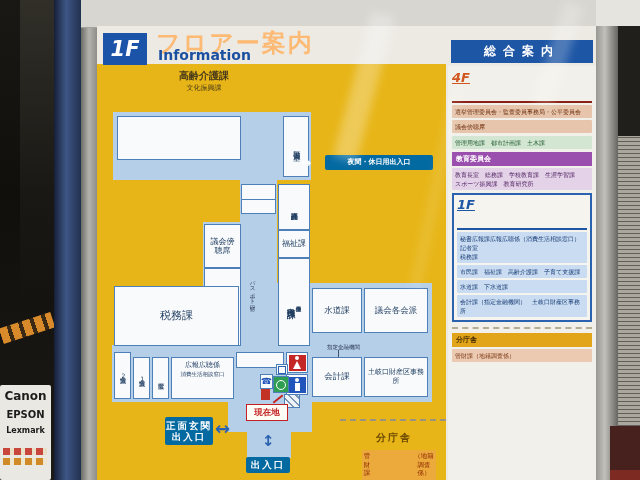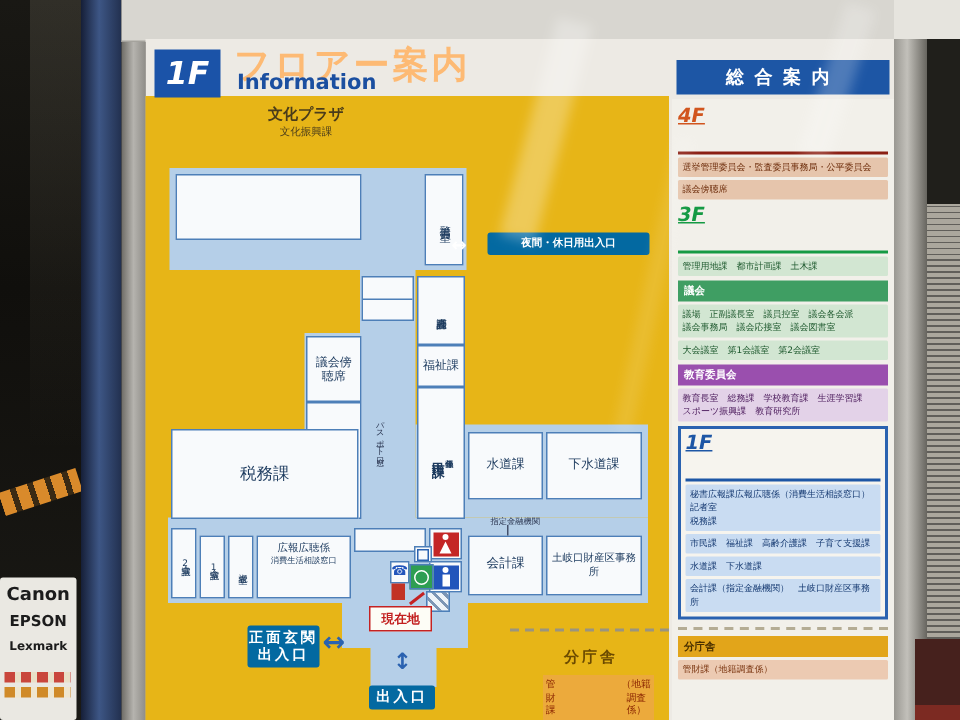--- a/index.html
+++ b/index.html
@@ -109,21 +109,21 @@
 <div class="abs" id="r-dark"></div>
 <div class="abs" id="r-poster"></div>
 <div class="abs" id="r-poster2"></div>
 
 <div class="abs" id="sign"></div>
 <div class="abs" id="yellow"></div>
 
 <div class="abs" id="badge-1f">1F</div>
 <div class="abs" id="title-jp">フロアー案内</div>
 <div class="abs" id="title-en">Information</div>
-<div class="abs" id="plaza-name">文化プラザ</div>
+<div class="abs" id="plaza-name">高齢介護課</div>
 <div class="abs" id="plaza-dept">文化振興課</div>
 
 <div class="abs mapbase" style="left:113px;top:112px;width:198px;height:68px;"></div>
 <div class="abs mapbase" style="left:240px;top:180px;width:37px;height:252px;"></div>
 <div class="abs mapbase" style="left:203px;top:222px;width:37px;height:123px;"></div>
 <div class="abs mapbase" style="left:277px;top:283px;width:155px;height:62px;"></div>
 <div class="abs mapbase" style="left:112px;top:345px;width:320px;height:57px;"></div>
 <div class="abs mapbase" style="left:228px;top:402px;width:84px;height:30px;"></div>
 <div class="abs mapbase" style="left:247px;top:432px;width:44px;height:26px;"></div>
 
@@ -142,21 +142,21 @@
   <span class="vtext" style="font-size:8.5px;font-weight:bold;">市民課</span>
   <span class="vtext" style="font-size:6px;letter-spacing:0;">住民係</span>
 </div>
 <div class="abs room" style="left:278px;top:230px;width:32px;height:28px;font-size:8px;">福祉課</div>
 <div class="abs room" style="left:278px;top:258px;width:32px;height:88px;">
   <span class="vtext" style="font-size:8.5px;font-weight:bold;">市民課</span>
   <span class="vtext" style="font-size:5.5px;letter-spacing:0;">保険年金係</span>
 </div>
 <div class="abs room" style="left:114px;top:286px;width:125px;height:60px;font-size:11px;">税務課</div>
 <div class="abs room" style="left:312px;top:288px;width:50px;height:45px;font-size:8.5px;">水道課</div>
-<div class="abs room" style="left:364px;top:288px;width:64px;height:45px;font-size:8.5px;">下水道課</div>
+<div class="abs room" style="left:364px;top:288px;width:64px;height:45px;font-size:8.5px;">議会各会派</div>
 <div class="abs room vtext" style="left:114px;top:352px;width:17px;height:47px;font-size:6px;letter-spacing:0;">会議室2</div>
 <div class="abs room vtext" style="left:133px;top:357px;width:17px;height:42px;font-size:6px;letter-spacing:0;">会議室1</div>
 <div class="abs room vtext" style="left:152px;top:357px;width:17px;height:42px;font-size:6px;letter-spacing:0;">記者室</div>
 <div class="abs room" style="left:171px;top:357px;width:63px;height:42px;flex-direction:column;justify-content:flex-start;padding:3px 2px;">
   <span style="font-size:7px;">広報広聴係</span>
   <span style="font-size:5.5px;margin-top:2px;">消費生活相談窓口</span>
 </div>
 <div class="abs room cells" style="left:236px;top:352px;width:48px;height:16px;">
     <div></div>
     <div></div>
@@ -213,28 +213,21 @@
   <span>（地籍調査係）</span>
 </div>
 
 <div class="abs" id="panel">
   <div class="sec">
     <span class="fl fl4">4F</span>
     <div class="prow tan">選挙管理委員会・監査委員事務局・公平委員会</div>
     <div class="prow tan">議会傍聴席</div>
   </div>
   <div class="sec">
-    <span class="fl fl3">3F</span>
     <div class="prow grn">管理用地課　都市計画課　土木課</div>
-  </div>
-  <div class="sec">
-    <div class="shead grnhead">議会</div>
-    <div class="prow grn">議場　正副議長室　議員控室　議会各会派
-議会事務局　議会応接室　議会図書室</div>
-    <div class="prow grn">大会議室　第1会議室　第2会議室</div>
   </div>
   <div class="sec">
     <div class="shead purhead">教育委員会</div>
     <div class="prow pur">教育長室　総務課　学校教育課　生涯学習課
 スポーツ振興課　教育研究所</div>
   </div>
   <div id="box1f">
     <span class="fl fl1">1F</span>
     <div class="prow blu">秘書広報課広報広聴係（消費生活相談窓口）　記者室
 税務課</div>

